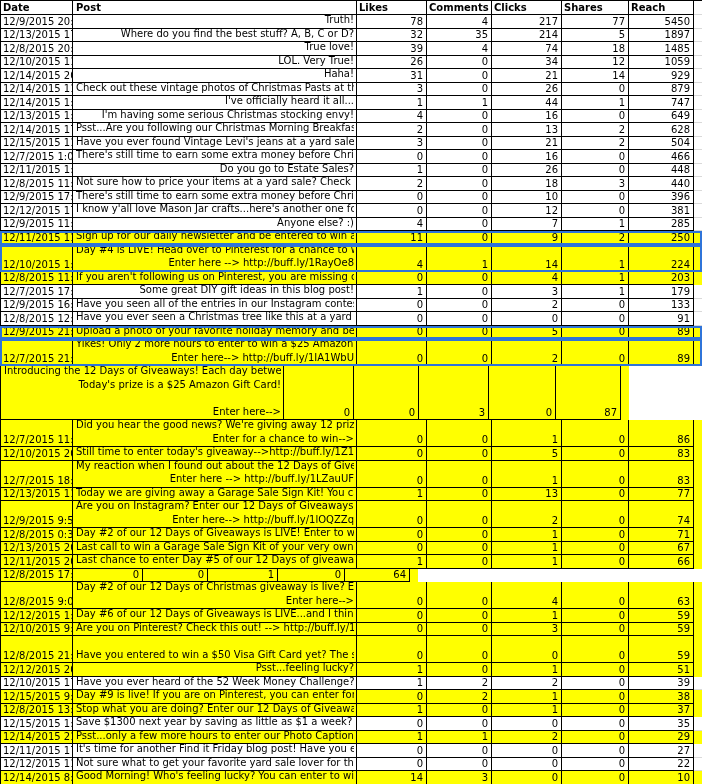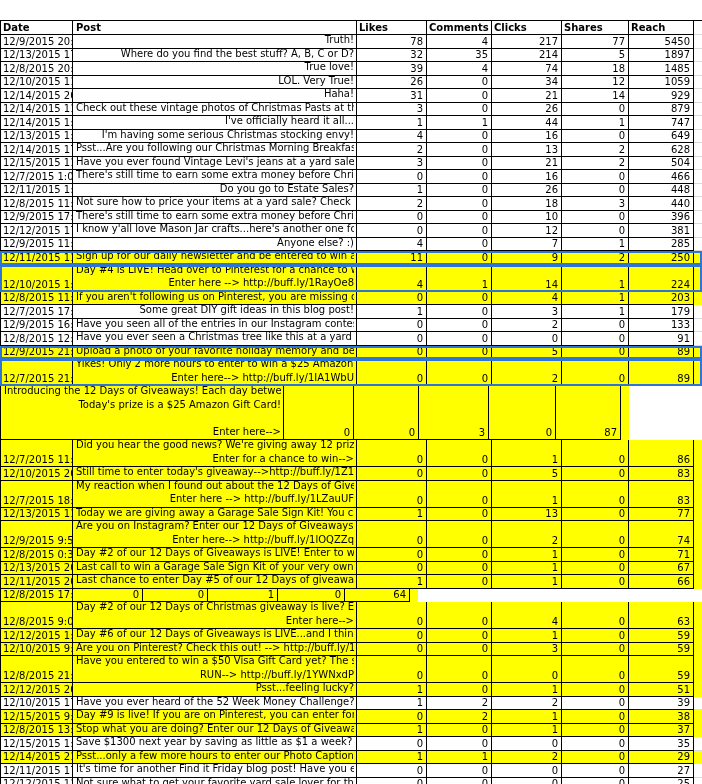--- a/index.html
+++ b/index.html
@@ -4,21 +4,21 @@
 <style>
   html,body{margin:0;padding:0;background:#fff;}
   body{width:702px;height:784px;overflow:hidden;
        font-family:"DejaVu Sans","Liberation Sans",sans-serif;
        font-size:10px;color:#000;}
   #sheet{width:702px;}
   .row{display:flex;width:702px;box-sizing:border-box;}
   .row.h1{height:13.5px;}
   .row.h2{height:27px;}
   .row.h4{height:54px;}
-  .row.hdr{height:15px;border-top:1px solid #000;margin-top:20px;}
+  .row.hdr{height:15px;border-top:1px solid #000;}
   .c{box-sizing:border-box;border-right:1px solid #000;border-bottom:1px solid #000;
      overflow:hidden;display:flex;align-items:flex-end;padding:0 2px 1px 2px;
      background:#fff;}
   .row .c:first-child{border-left:1px solid #000;}
   .hdr .c{font-weight:bold;align-items:center;padding-top:1px;}
   .w-date{width:73px;white-space:nowrap;}
   .w-post{width:284px;padding-left:3px;}
   .w-likes{width:70px;}
   .w-comments{width:65px;}
   .w-clicks{width:70px;}
@@ -492,21 +492,20 @@
       <div class="c w-comments num">0</div>
       <div class="c w-clicks num">3</div>
       <div class="c w-shares num">0</div>
       <div class="c w-reach num">59</div>
       <div class="sliver"></div>
     </div>
     <div class="row h2 yl">
       <div class="c w-date">12/8/2015 21:</div>
       <div class="c w-post post">
         <div class="ln">Have you entered to win a $50 Visa Gift Card yet? The sweepsta</div>
-        <div class="ln"> RUN--&gt; http://buff.ly/1YWNxdP</div>
       </div>
       <div class="c w-likes num">0</div>
       <div class="c w-comments num">0</div>
       <div class="c w-clicks num">0</div>
       <div class="c w-shares num">0</div>
       <div class="c w-reach num">59</div>
       <div class="sliver"></div>
     </div>
     <div class="row h1 yl">
       <div class="c w-date">12/12/2015 20</div>
@@ -594,21 +593,21 @@
     </div>
     <div class="row h1">
       <div class="c w-date">12/12/2015 11</div>
       <div class="c w-post post">
         <div class="ln">Not sure what to get your favorite yard sale lover for the holiday</div>
       </div>
       <div class="c w-likes num">0</div>
       <div class="c w-comments num">0</div>
       <div class="c w-clicks num">0</div>
       <div class="c w-shares num">0</div>
-      <div class="c w-reach num">25</div>
+      <div class="c w-reach num">22</div>
       <div class="sliver"></div>
     </div>
     <div class="row h1 yl">
       <div class="c w-date">12/14/2015 8:</div>
       <div class="c w-post post">
         <div class="ln">Good Morning! Who's feeling lucky? You can enter to win an Ugl</div>
       </div>
       <div class="c w-likes num">14</div>
       <div class="c w-comments num">3</div>
       <div class="c w-clicks num">0</div>

